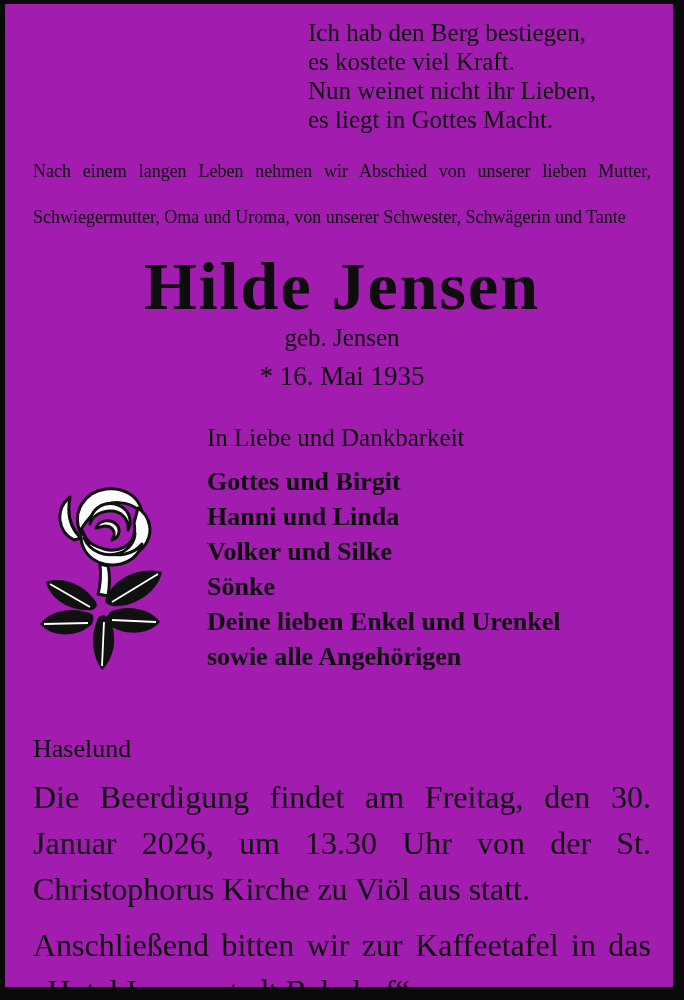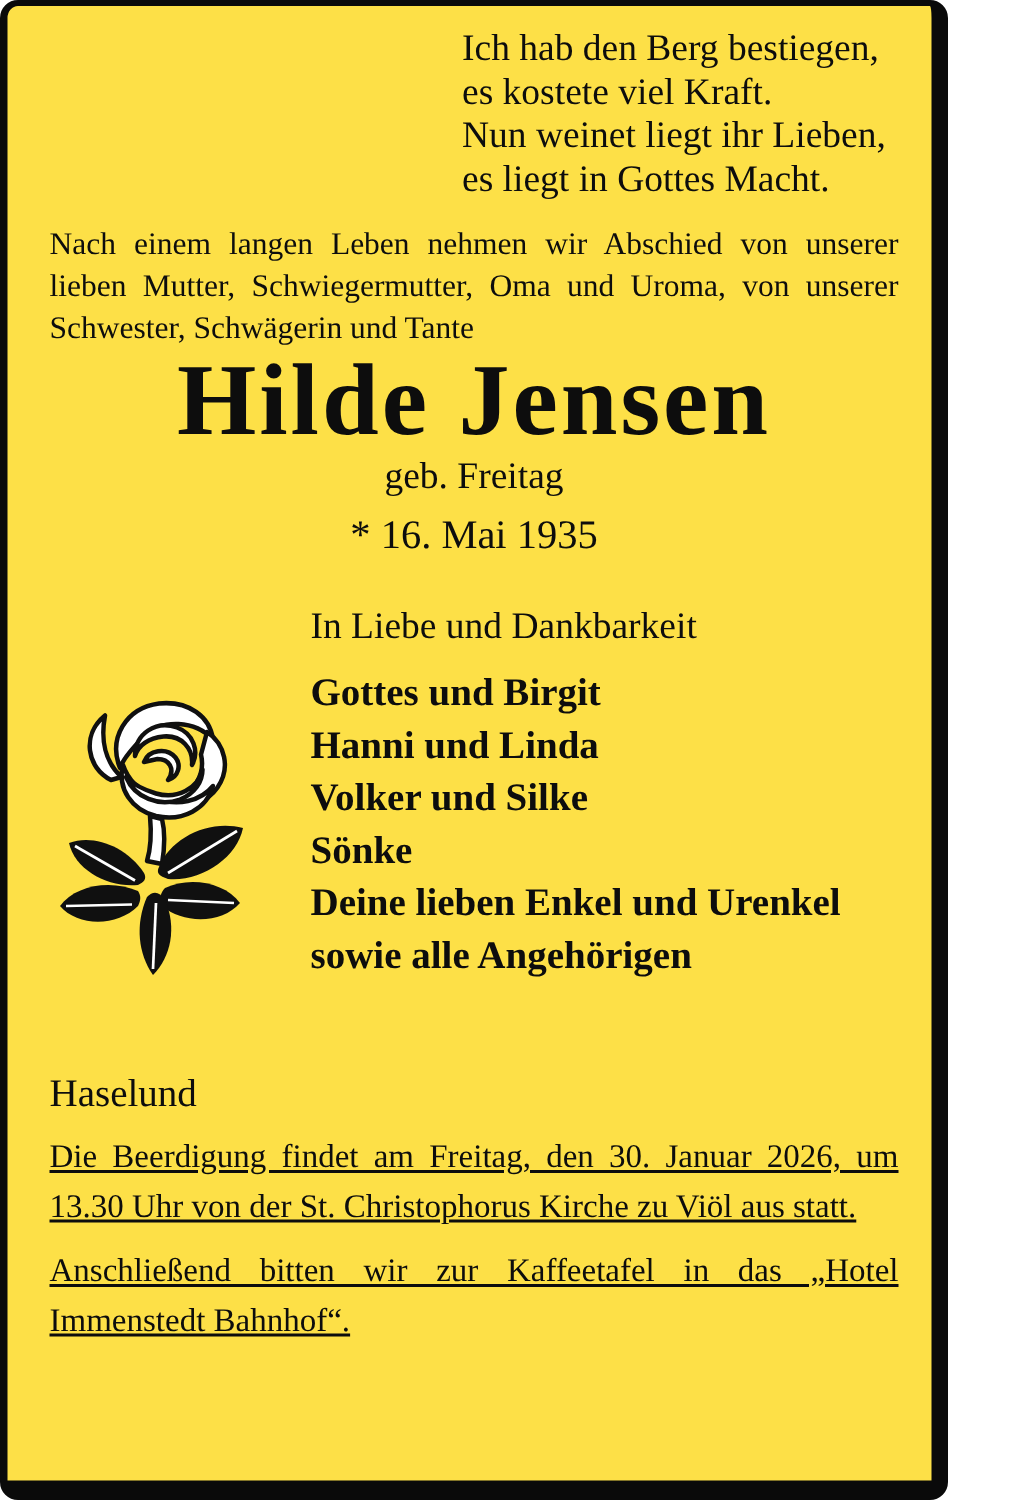--- a/index.html
+++ b/index.html
@@ -1,40 +1,39 @@
 <!DOCTYPE html>
 <html lang="de"><head>
 <meta charset="utf-8">
 <style>
   html, body { margin: 0; padding: 0; background: #ffffff; }
   .notice {
     position: relative;
-    width: 632px;
+    width: 684px;
     height: 1000px;
     box-sizing: border-box;
-    background: #fde047;
+    background: #a21caf;
     border-style: solid;
     border-color: #0a0a0a;
     border-width: 4px 11px 13px 5px;
     padding: 14px 22px 0 28px;
     overflow: hidden;
     font-family: "Liberation Serif", "DejaVu Serif", serif;
     color: #0d0d0d;
-    border-radius: 12px;
   }
   .poem {
     margin-left: 275px;
     font-size: 25px;
     line-height: 29px;
     white-space: nowrap;
   }
   .intro {
-    margin: 14px 0 0 0;
-    font-size: 21px;
-    line-height: 28px;
+    margin: 14px 0 12px 0;
+    font-size: 18px;
+    line-height: 46px;
     text-align: justify;
   }
   .deceased-name {
     margin: 0;
     font-size: 68px;
     line-height: 68px;
     font-weight: 700;
     letter-spacing: 2px;
     text-align: center;
   }
@@ -74,43 +73,42 @@
     line-height: 35px;
     font-weight: 700;
   }
   .place {
     margin-top: 22px;
     font-size: 26px;
     line-height: 30px;
   }
   .para {
     margin: 10px 0 0 0;
-    font-size: 22px;
-    line-height: 33px;
+    font-size: 32px;
+    line-height: 46px;
     text-align: justify;
-    text-decoration: underline;
   }
 </style>
 </head>
 <body>
 
 <div class="notice">
 
   <div class="poem">
     <div>Ich hab den Berg bestiegen,</div>
     <div>es kostete viel Kraft.</div>
-    <div>Nun weinet liegt ihr Lieben,</div>
+    <div>Nun weinet nicht ihr Lieben,</div>
     <div>es liegt in Gottes Macht.</div>
   </div>
 
   <p class="intro">Nach einem langen Leben nehmen wir Abschied von unserer lieben Mutter, Schwiegermutter, Oma und Uroma, von unserer Schwester, Schwägerin und Tante</p>
 
   <h1 class="deceased-name">Hilde Jensen</h1>
 
-  <div class="maiden-name">geb. Freitag</div>
+  <div class="maiden-name">geb. Jensen</div>
 
   <div class="dates">
     <span>* 16. Mai 1935</span>
   </div>
 
   <div class="dedication">In Liebe und Dankbarkeit</div>
 
   <div class="mourner-section">
     <svg class="rose" viewBox="0 0 130 196" xmlns="http://www.w3.org/2000/svg" aria-hidden="true">
       <g fill="#ffffff" stroke="#101010" stroke-width="3" stroke-linejoin="round" stroke-linecap="round">

